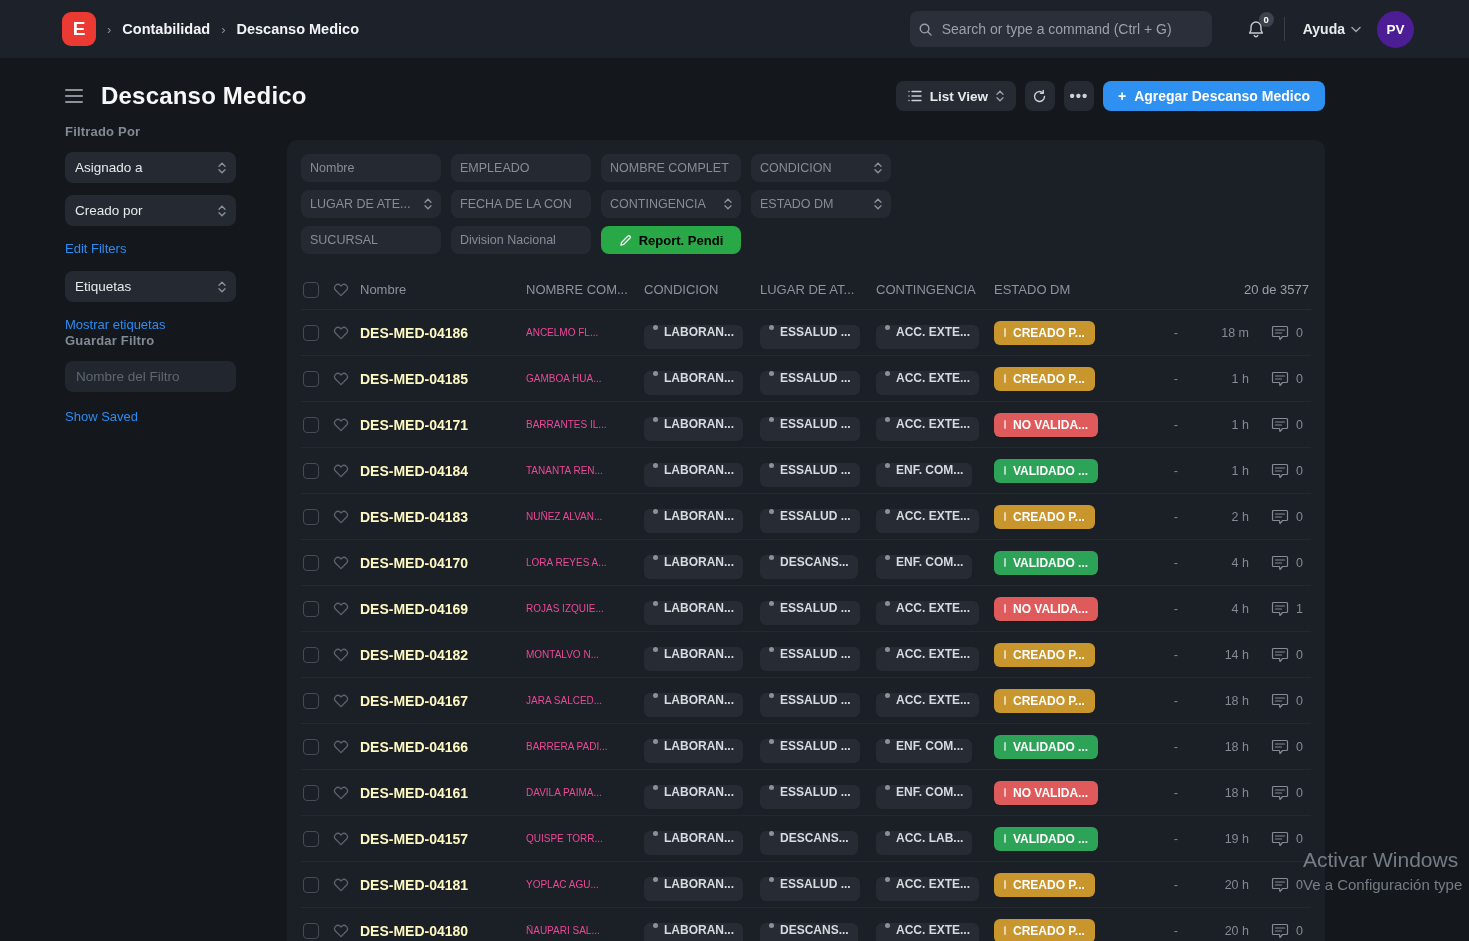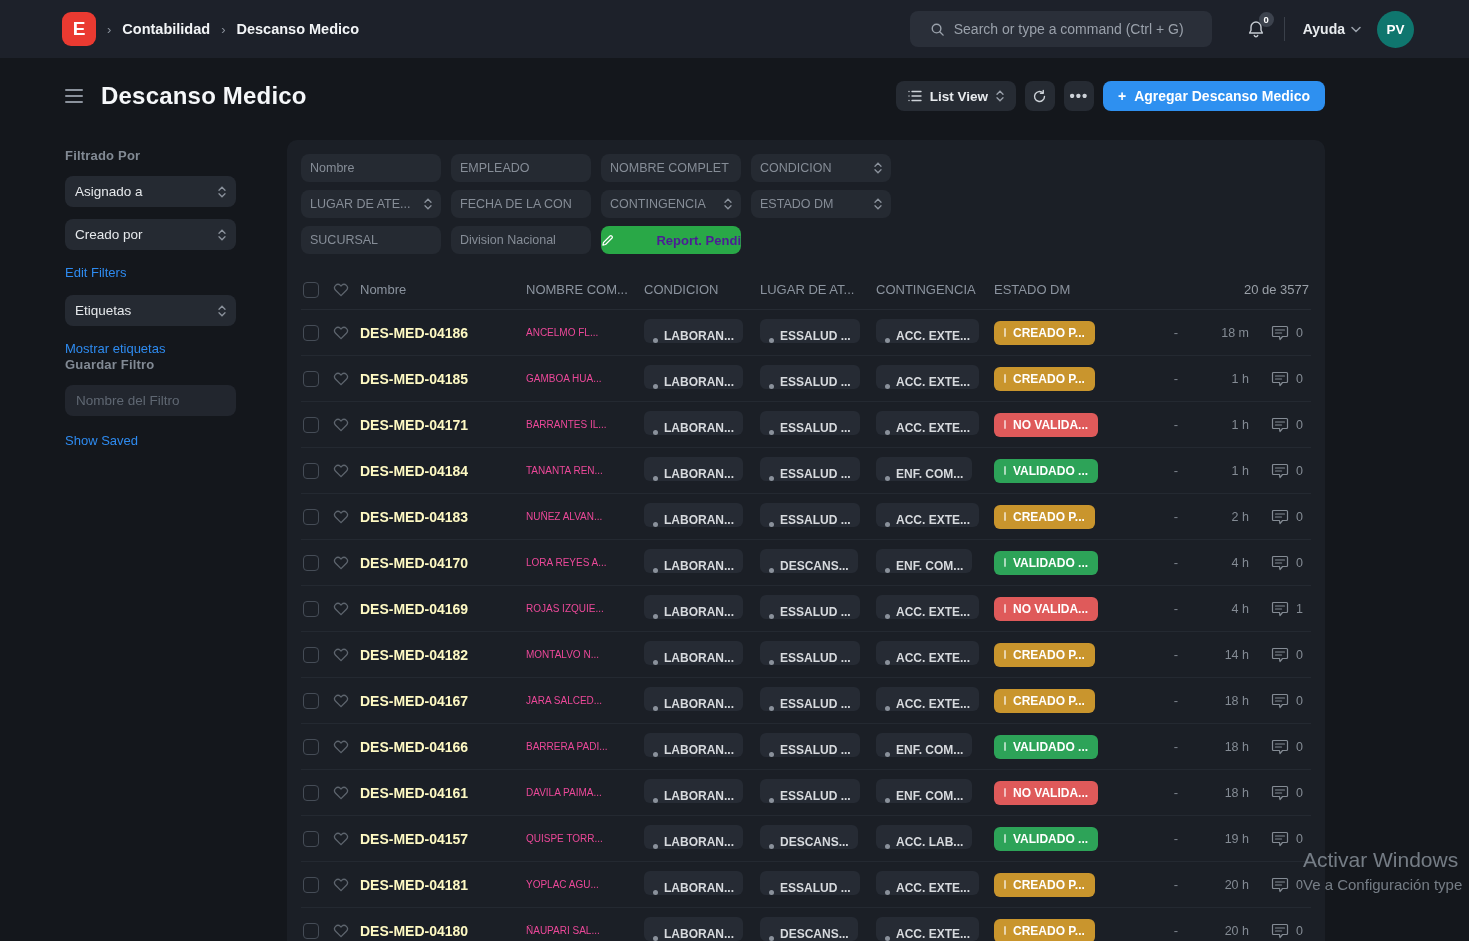--- a/index.html
+++ b/index.html
@@ -19,34 +19,34 @@
   .logo {
     width:34px; height:34px; border-radius:9px; background:#ea3a31;
     display:flex; align-items:center; justify-content:center;
     color:#fff; font-weight:bold; font-size:19px; cursor:pointer;
   }
   .crumb-sep { color:#8b929c; font-size:13px; margin:0 11px; }
   .crumb { font-size:14.5px; font-weight:600; color:#f2f4f6; cursor:pointer; }
   .nav-right { margin-left:auto; display:flex; align-items:center; }
   .searchbar {
     width:302px; height:36px; background:#2a2f39; border-radius:8px;
-    display:flex; align-items:center; padding:0 20px; gap:9px; cursor:text;
+    display:flex; align-items:center; padding:0 8px; gap:9px; cursor:text;
   }
   .searchbar span { color:#9aa1ab; font-size:14px; white-space:nowrap; }
   .bell-wrap { position:relative; margin-left:34px; cursor:pointer; }
   .bell-badge {
     position:absolute; top:-7px; right:-8px; min-width:15px; height:15px;
     background:#3d434e; border-radius:50%; color:#fff; font-size:9.5px;
     display:flex; align-items:center; justify-content:center; font-weight:600;
   }
   .nav-divider { width:1px; height:24px; background:#3a404a; margin:0 18px; }
   .help { display:flex; align-items:center; gap:6px; cursor:pointer; }
   .help span { font-size:14px; font-weight:600; }
   .avatar {
-    width:37px; height:37px; border-radius:50%; background:#0f766e;
+    width:37px; height:37px; border-radius:50%; background:#4c1d95;
     color:#fff; font-size:13.5px; font-weight:700;
     display:flex; align-items:center; justify-content:center;
     margin-left:16px; cursor:pointer;
   }
   
   .page-header {
     position:absolute; top:78px; left:65px; right:144px; height:36px;
     display:flex; align-items:center;
   }
   .hamburger { display:flex; flex-direction:column; gap:4px; cursor:pointer; margin-right:18px; }
@@ -56,21 +56,21 @@
   .btn {
     height:30px; background:#262b33; border:none; border-radius:8px;
     color:#e8ebee; font-size:13.5px; font-weight:600;
     display:flex; align-items:center; gap:8px; padding:0 12px; cursor:pointer;
     font-family:"Liberation Sans", sans-serif;
   }
   .btn-primary { background:#2e90f0; color:#fff; padding:0 15px; font-size:14px; }
   .btn-icon-only { width:30px; padding:0; justify-content:center; }
   .ellipsis-glyph { font-size:15px; letter-spacing:1px; color:#cdd2d8; line-height:10px; }
   
-  .sidebar { position:absolute; top:148px; left:65px; width:171px; }
+  .sidebar { position:absolute; top:124px; left:65px; width:171px; }
   .side-label { color:#828a94; font-size:13px; font-weight:700; letter-spacing:.2px; }
   .side-select {
     margin-top:13px; height:31px; background:#252a32; border-radius:8px;
     display:flex; align-items:center; padding:8px 10px; cursor:pointer;
   }
   .side-select span { font-size:13.5px; color:#e6e9ec; flex:1; }
   .side-link { display:inline-block; margin-top:15px; color:#2e8bf0; font-size:13px; cursor:pointer; }
   .side-input {
     margin-top:13px; width:100%; height:31px; background:#22262e; border:none;
     border-radius:8px; padding:0 11px; font-size:13.5px; color:#e6e9ec;
@@ -90,21 +90,21 @@
   .f-field {
     background:#252a32; border-radius:8px; display:flex; align-items:center;
     padding:0 9px; overflow:hidden; cursor:text;
   }
   .f-field span {
     color:#868d97; font-size:12.5px; white-space:nowrap; overflow:hidden; flex:1;
   }
   .f-select { cursor:pointer; }
   .f-btn {
     background:#29a847; border-radius:8px; display:flex; align-items:center;
-    justify-content:space-between; gap:7px; color:#4c1d95; font-size:13px; font-weight:600;
+    justify-content:center; gap:7px; color:#000000; font-size:13px; font-weight:600;
     cursor:pointer;
   }
   .card-top-right { margin-left:auto; display:flex; gap:10px; align-items:flex-start; }
   
   .thead {
     display:flex; align-items:center; height:40px; margin-top:16px;
     border-bottom:1px solid #262b33; padding:0 2px;
   }
   .thead .col { color:#8b939e; font-size:13px; }
   .cb {
@@ -119,21 +119,21 @@
   .c-cont { width:118px; flex:0 0 118px; }
   .c-status { width:110px; flex:0 0 110px; }
   .c-count { margin-left:auto; color:#9aa0a8; font-size:13px; }
   .row {
     display:flex; align-items:center; height:46px;
     border-bottom:1px solid #242931; padding:0 2px;
   }
   .row-id { font-size:14px; font-weight:700; color:#fef9c3; cursor:pointer; white-space:nowrap; overflow:hidden; }
   .row-name { font-size:10px; color:#ec4899; white-space:nowrap; overflow:hidden; }
   .pill {
-    display:inline-flex; align-items:flex-end; gap:6px; height:24px;
+    display:inline-flex; align-items:flex-start; gap:6px; height:24px;
     background:#262b34; border-radius:6px; padding:0 9px;
     font-size:12px; font-weight:600; color:#d7dade; white-space:nowrap; cursor:pointer;
   }
   .pill .dot { width:5px; height:5px; border-radius:50%; background:#8a919b; flex:0 0 5px; }
   .status-pill {
     display:inline-flex; align-items:center; gap:7px; height:24px;
     border-radius:6px; padding:0 10px; font-size:12px; font-weight:700;
     color:#fff; white-space:nowrap; cursor:pointer;
   }
   .status-pill .tick { width:2px; height:9px; background:rgba(255,255,255,.6); border-radius:1px; }

